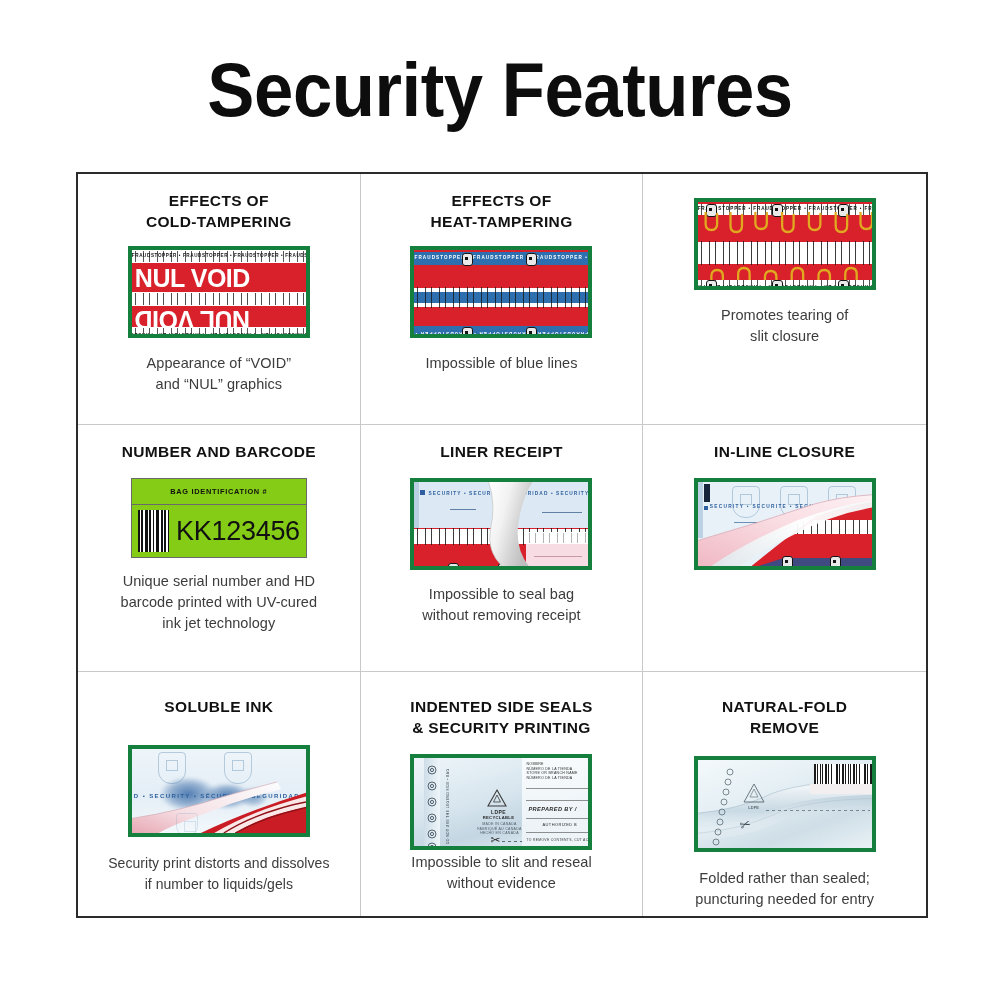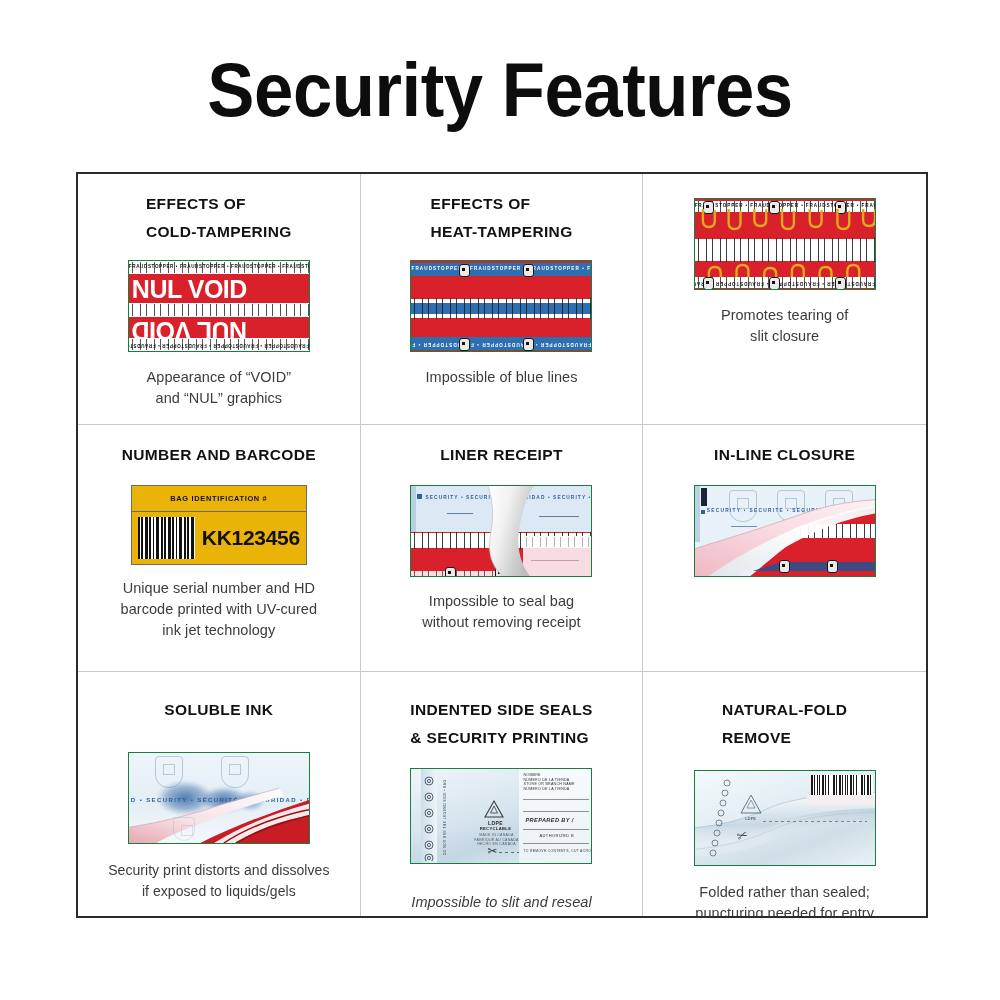--- a/index.html
+++ b/index.html
@@ -67,34 +67,34 @@
     overflow: hidden;
   }
   .cell.col-last { border-right: none; }
   .cell.row-last { border-bottom: none; }
 
   .cell-heading {
     font-size: 15.5px;
     font-weight: bold;
     letter-spacing: 0.35px;
     color: #111111;
-    text-align: left;
-    line-height: 28px;
+    text-align: center;
+    line-height: 21px;
     margin: 6px 0 0 0;
     white-space: pre-line;
   }
 
   .media {
     margin-top: 14px;
     width: 182px;
     height: 92px;
     position: relative;
     overflow: hidden;
     background: #ffffff;
-    border: 1px solid #15803d;
+    border: 4px solid #15803d;
     box-sizing: border-box;
     flex: none;
   }
   .media.tall { height: 96px; }
 
   .cell-caption {
     margin-top: 15px;
     font-size: 14.5px;
     line-height: 21px;
     color: #3c3c3c;
@@ -162,21 +162,21 @@
     letter-spacing: -0.5px;
     color: #ffffff;
     white-space: nowrap;
     transform-origin: center center;
   }
 
   
   .bclabel {
     position: absolute;
     left: 0; top: 0; right: 0; bottom: 0;
-    background: #eab308;
+    background: #84cc16;
     border: 1px solid #6a6a6a;
     box-sizing: border-box;
     display: flex;
     flex-direction: column;
   }
   .bclabel-head {
     height: 25px;
     border-bottom: 1px solid #6a6a6a;
     display: flex;
     align-items: center;
@@ -197,22 +197,22 @@
     width: 86px;
     height: 42px;
     background-image:
       repeating-linear-gradient(90deg,
         #111 0px, #111 2px, #fff 2px, #fff 3.4px,
         #111 3.4px, #111 4.6px, #fff 4.6px, #fff 7px,
         #111 7px, #111 10px, #fff 10px, #fff 11.5px);
   }
   .bcnum {
     font-family: "Liberation Sans Narrow", "Liberation Sans", sans-serif;
-    font-weight: bold;
-    font-size: 21px;
+    font-weight: normal;
+    font-size: 27px;
     letter-spacing: -0.3px;
     color: #111111;
     white-space: nowrap;
   }
 
   
   .bag-bg {
     background: linear-gradient(150deg, #f2f7fb 0%, #dde9f1 38%, #cfe0ea 62%, #e8f1f6 100%);
   }
   .bag-bg2 {
@@ -547,21 +547,21 @@
               <stop offset="40%" stop-color="#f6e2e6"></stop>
               <stop offset="100%" stop-color="#fbfdfe"></stop>
             </linearGradient>
           </defs>
           <path d="M0 92 L0 76 Q50 68 96 52 Q130 42 152 36 L156 44 Q116 54 78 70 Q40 84 28 92 Z" fill="url(#wp2)"></path>
           <path d="M0 76 Q50 68 96 52 Q130 42 152 36" fill="none" stroke="#cfa6af" stroke-width="0.7"></path>
         </svg>
         <div class="shieldwm" style="left:44px;top:64px;width:20px;height:22px;opacity:.5;"></div>
       </div>
       <div class="cell-caption" style="margin-top:16px;font-size:14px;">Security print distorts and dissolves
-if exposed to liquids/gels</div>
+if number to liquids/gels</div>
     </div>
 
     <div class="cell row-last">
       <div class="cell-heading" style="margin-top:14px;">INDENTED SIDE SEALS
 &amp; SECURITY PRINTING</div>
       <div class="media tall" style="margin-top:16px;">
         <div class="fill bag-bg2"></div>
 
         <div class="fill" style="left:10px;width:16px;background:linear-gradient(90deg,#cddde7,#eef5f9);"></div>
         <svg style="position:absolute;left:10px;top:4px;width:16px;height:88px;" viewBox="0 0 16 88">
@@ -601,21 +601,21 @@
 STORE OR BRANCH NAME
 NÚMERO DE LA TIENDA</div>
         <div class="printline" style="left:112px;top:30px;width:66px;"></div>
         <div class="printline" style="left:112px;top:42px;width:66px;"></div>
         <div class="italictext" style="left:114px;top:48px;">PREPARED BY /</div>
         <div class="printline" style="left:112px;top:60px;width:66px;"></div>
         <div style="position:absolute;left:128px;top:64px;font-size:4px;letter-spacing:0.4px;color:#2d2d2d;white-space:nowrap;">AUTHORIZED B</div>
         <div class="printline" style="left:112px;top:74px;width:66px;"></div>
         <div style="position:absolute;left:112px;top:80px;font-size:3.4px;letter-spacing:0.3px;color:#3a3a3a;white-space:nowrap;">TO REMOVE CONTENTS, CUT ACROSS</div>
       </div>
-      <div class="cell-caption" style="margin-top:28px;font-style:italic;">Impossible to slit and reseal
+      <div class="cell-caption" style="margin-top:2px;">Impossible to slit and reseal
 without evidence</div>
     </div>
 
     <div class="cell col-last row-last">
       <div class="cell-heading" style="margin-top:14px;">NATURAL-FOLD
 REMOVE</div>
       <div class="media tall" style="margin-top:18px;">
         <div class="fill" style="background:linear-gradient(160deg,#f4f9fb 0%,#e3eef4 40%,#cfdee7 72%,#e9f2f6 100%);"></div>
 
         <svg class="fill" viewBox="0 0 182 96" preserveAspectRatio="none">

